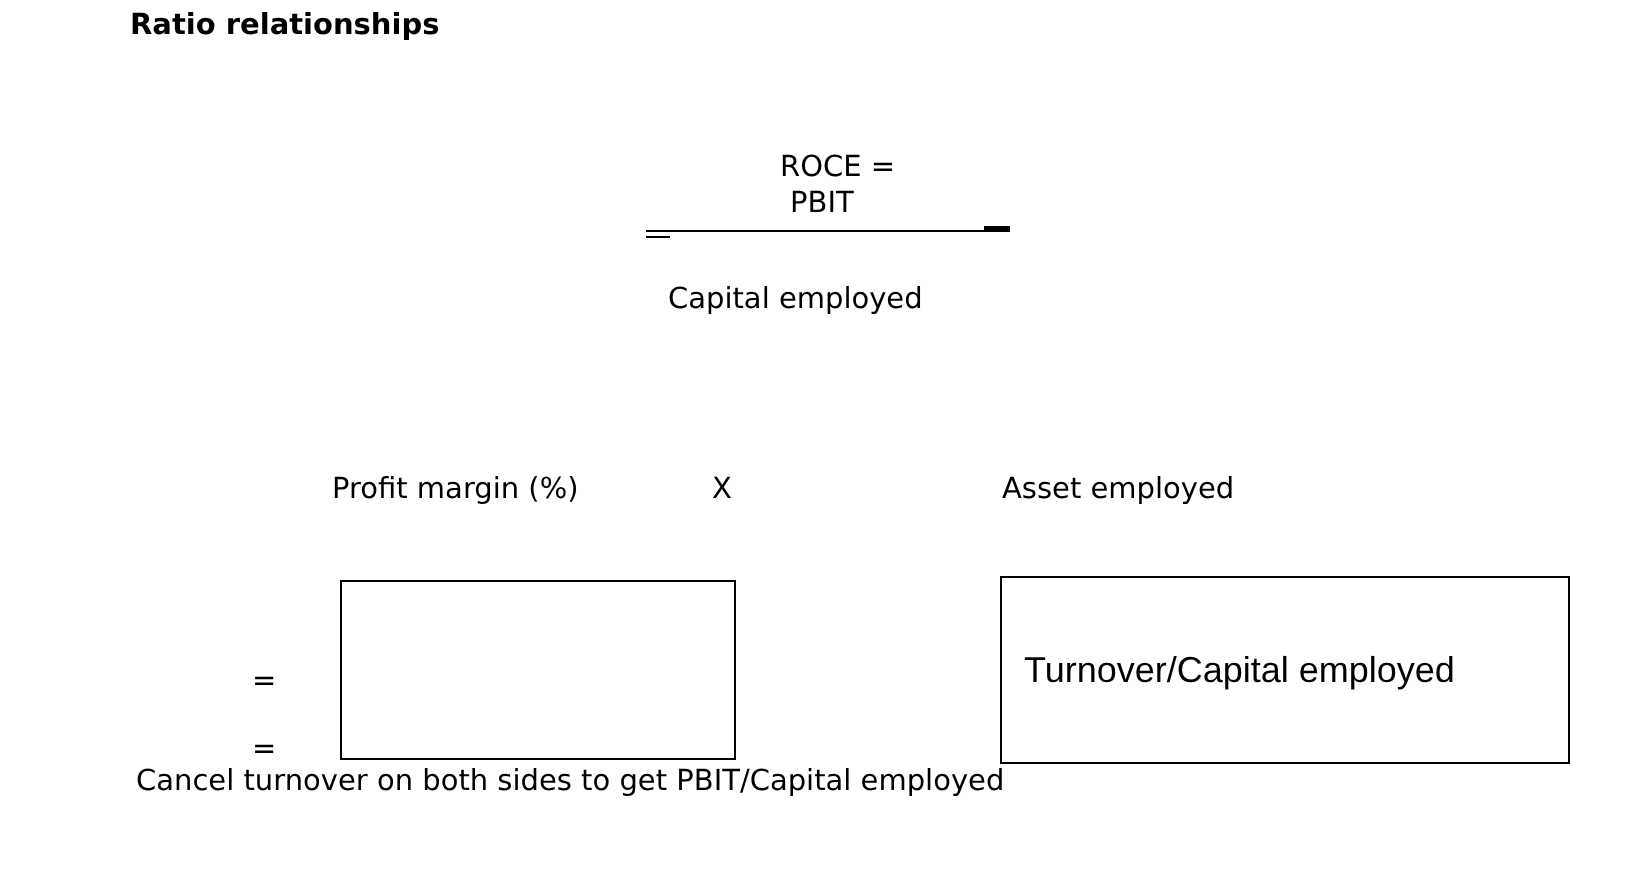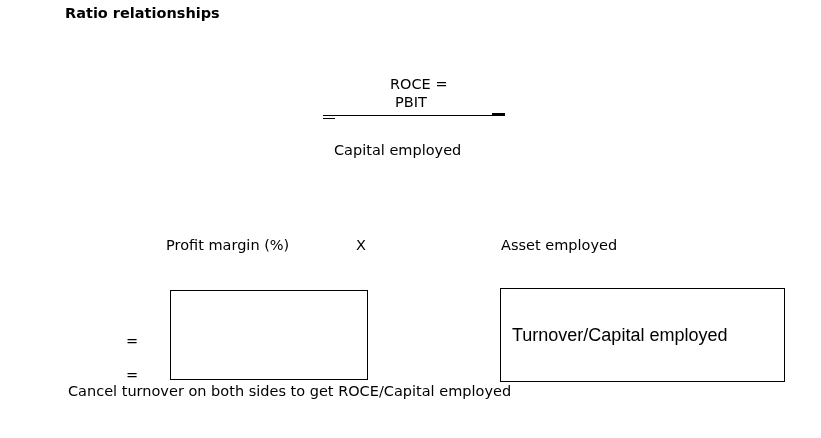--- a/index.html
+++ b/index.html
@@ -134,15 +134,15 @@
 
   <div class="eq-sign" id="equals-top">=</div>
 
   <div class="eq-sign" id="equals-bottom">=</div>
 
   <div class="formula-box" id="left-box"></div>
 
   <div class="formula-box" id="right-box"></div>
   <div class="box-text" id="right-box-text">Turnover/Capital employed</div>
 
-  <div class="doc-text" id="footer-note">Cancel turnover on both sides to get ROCE/Capital employed</div>
+  <div class="doc-text" id="footer-note">Cancel turnover on both sides to get PBIT/Capital employed</div>
 
 </div>
 
 </body></html>

